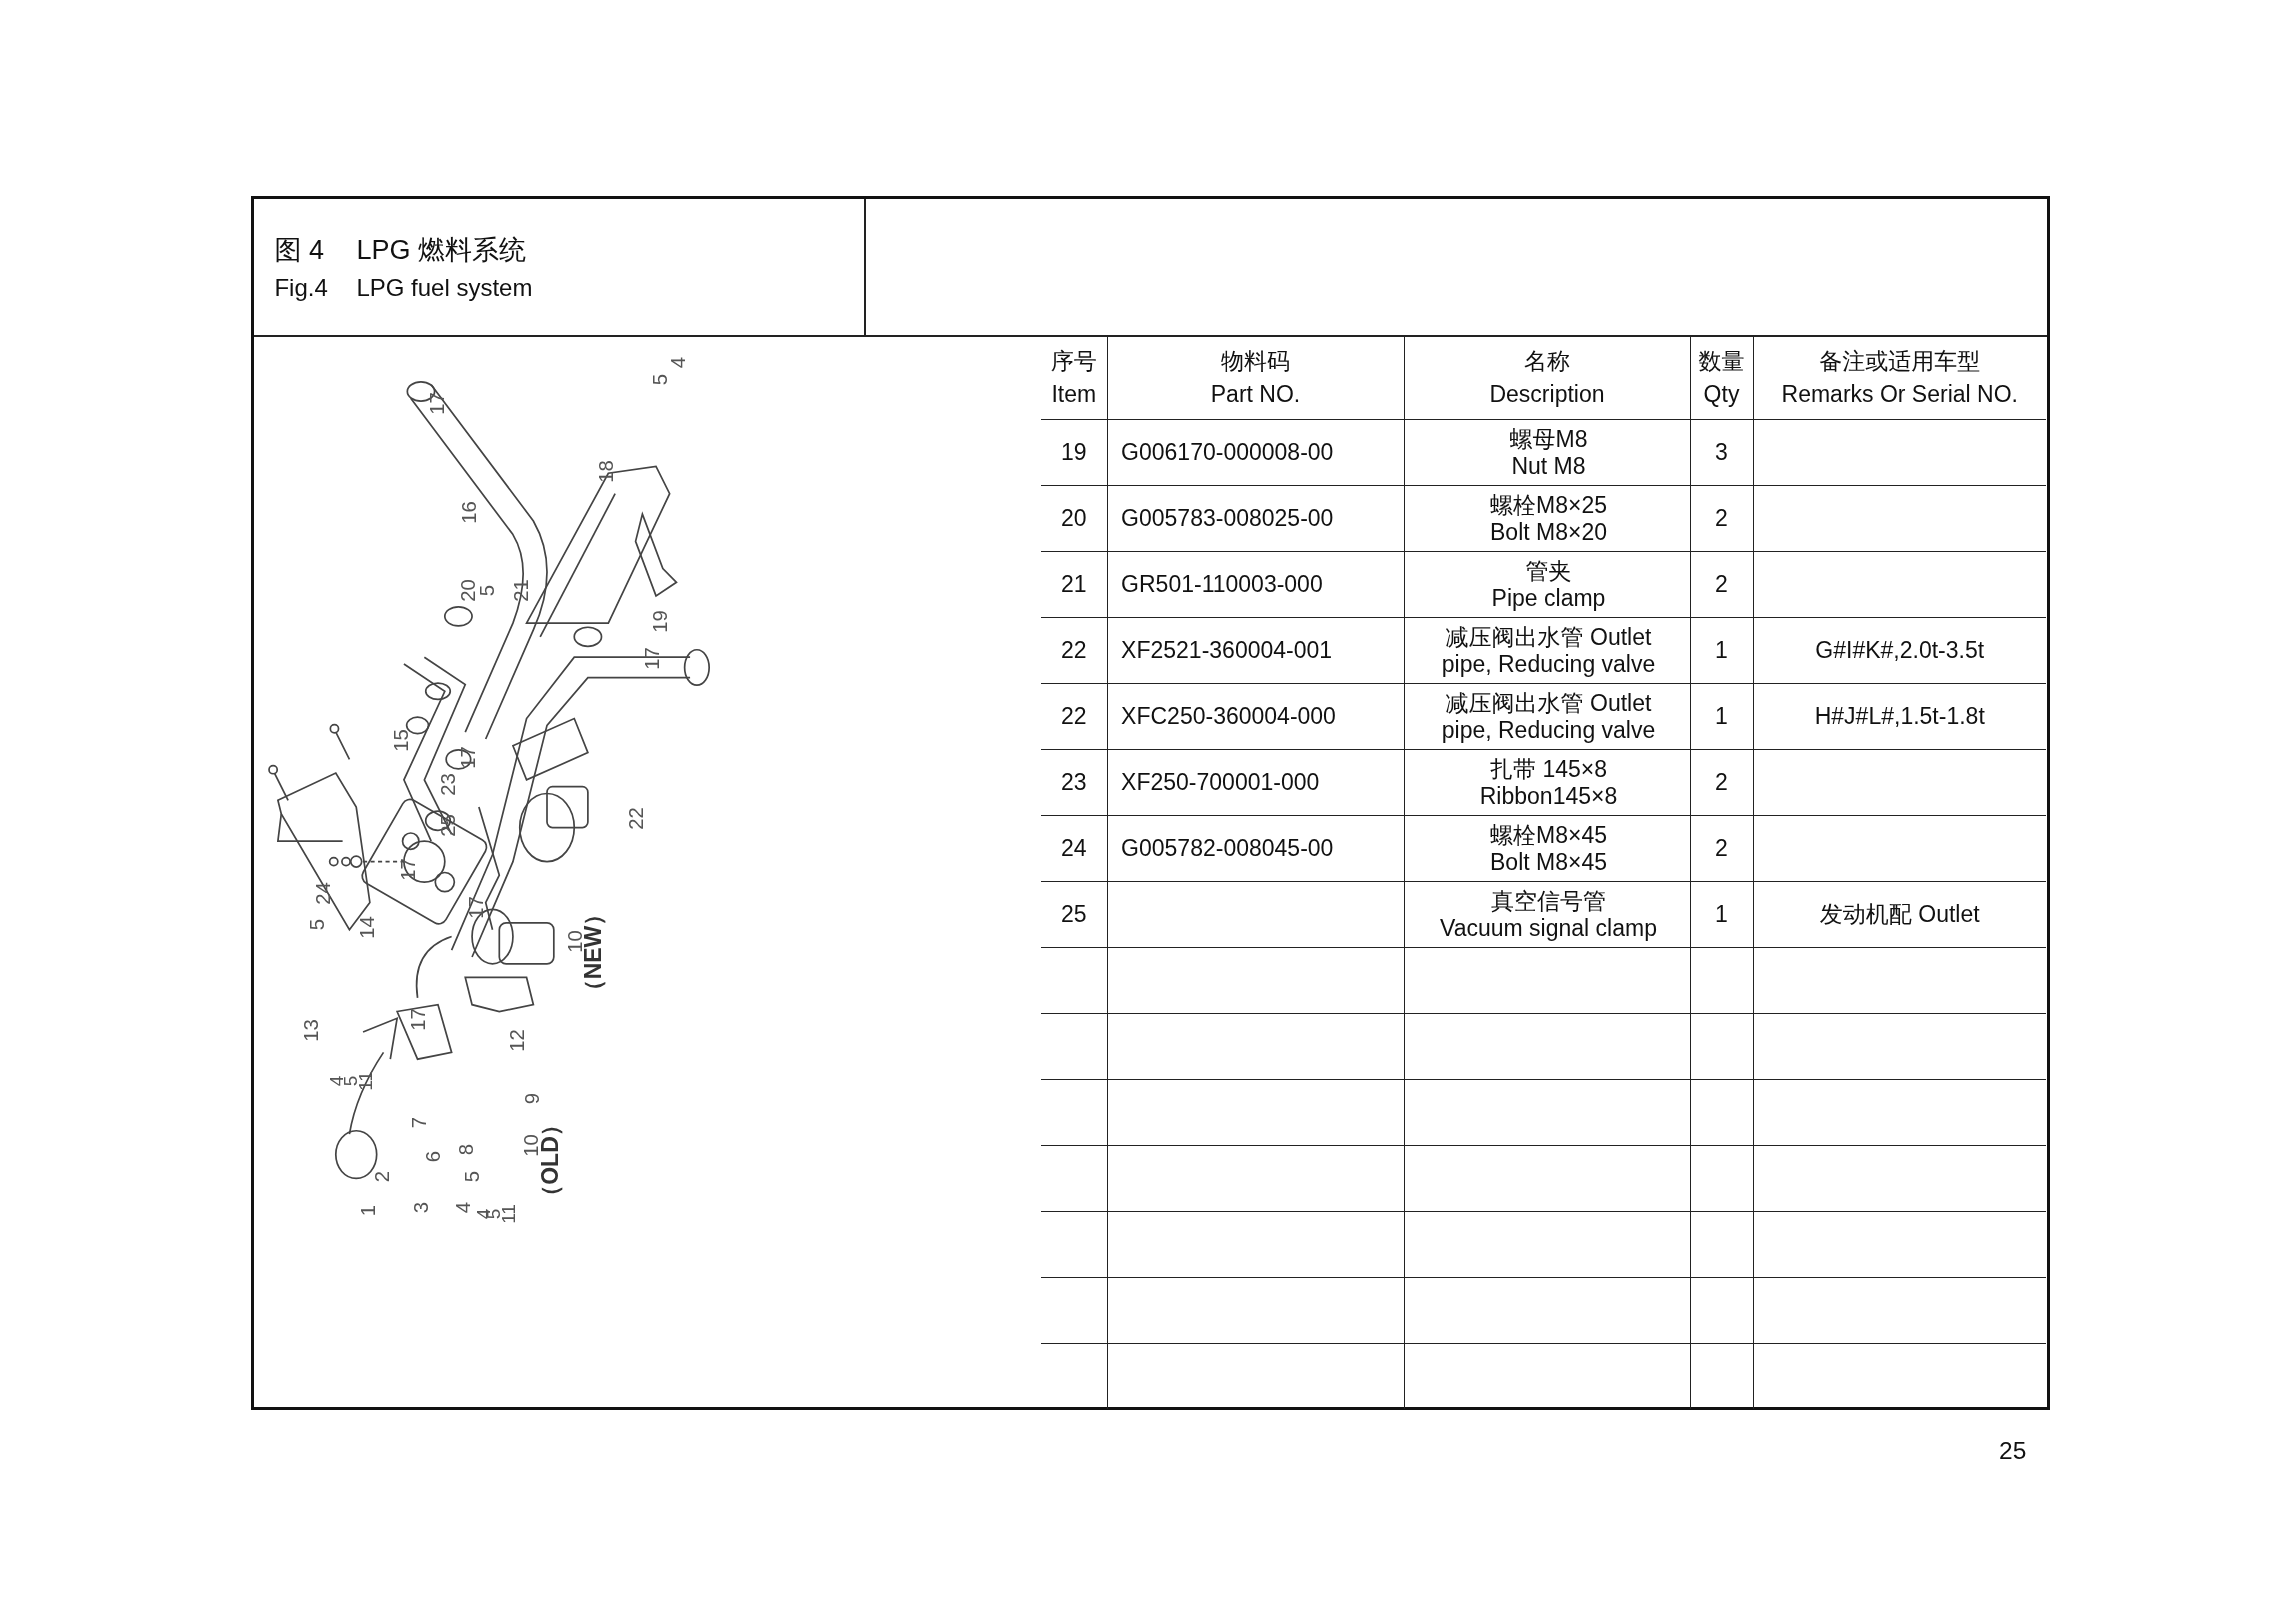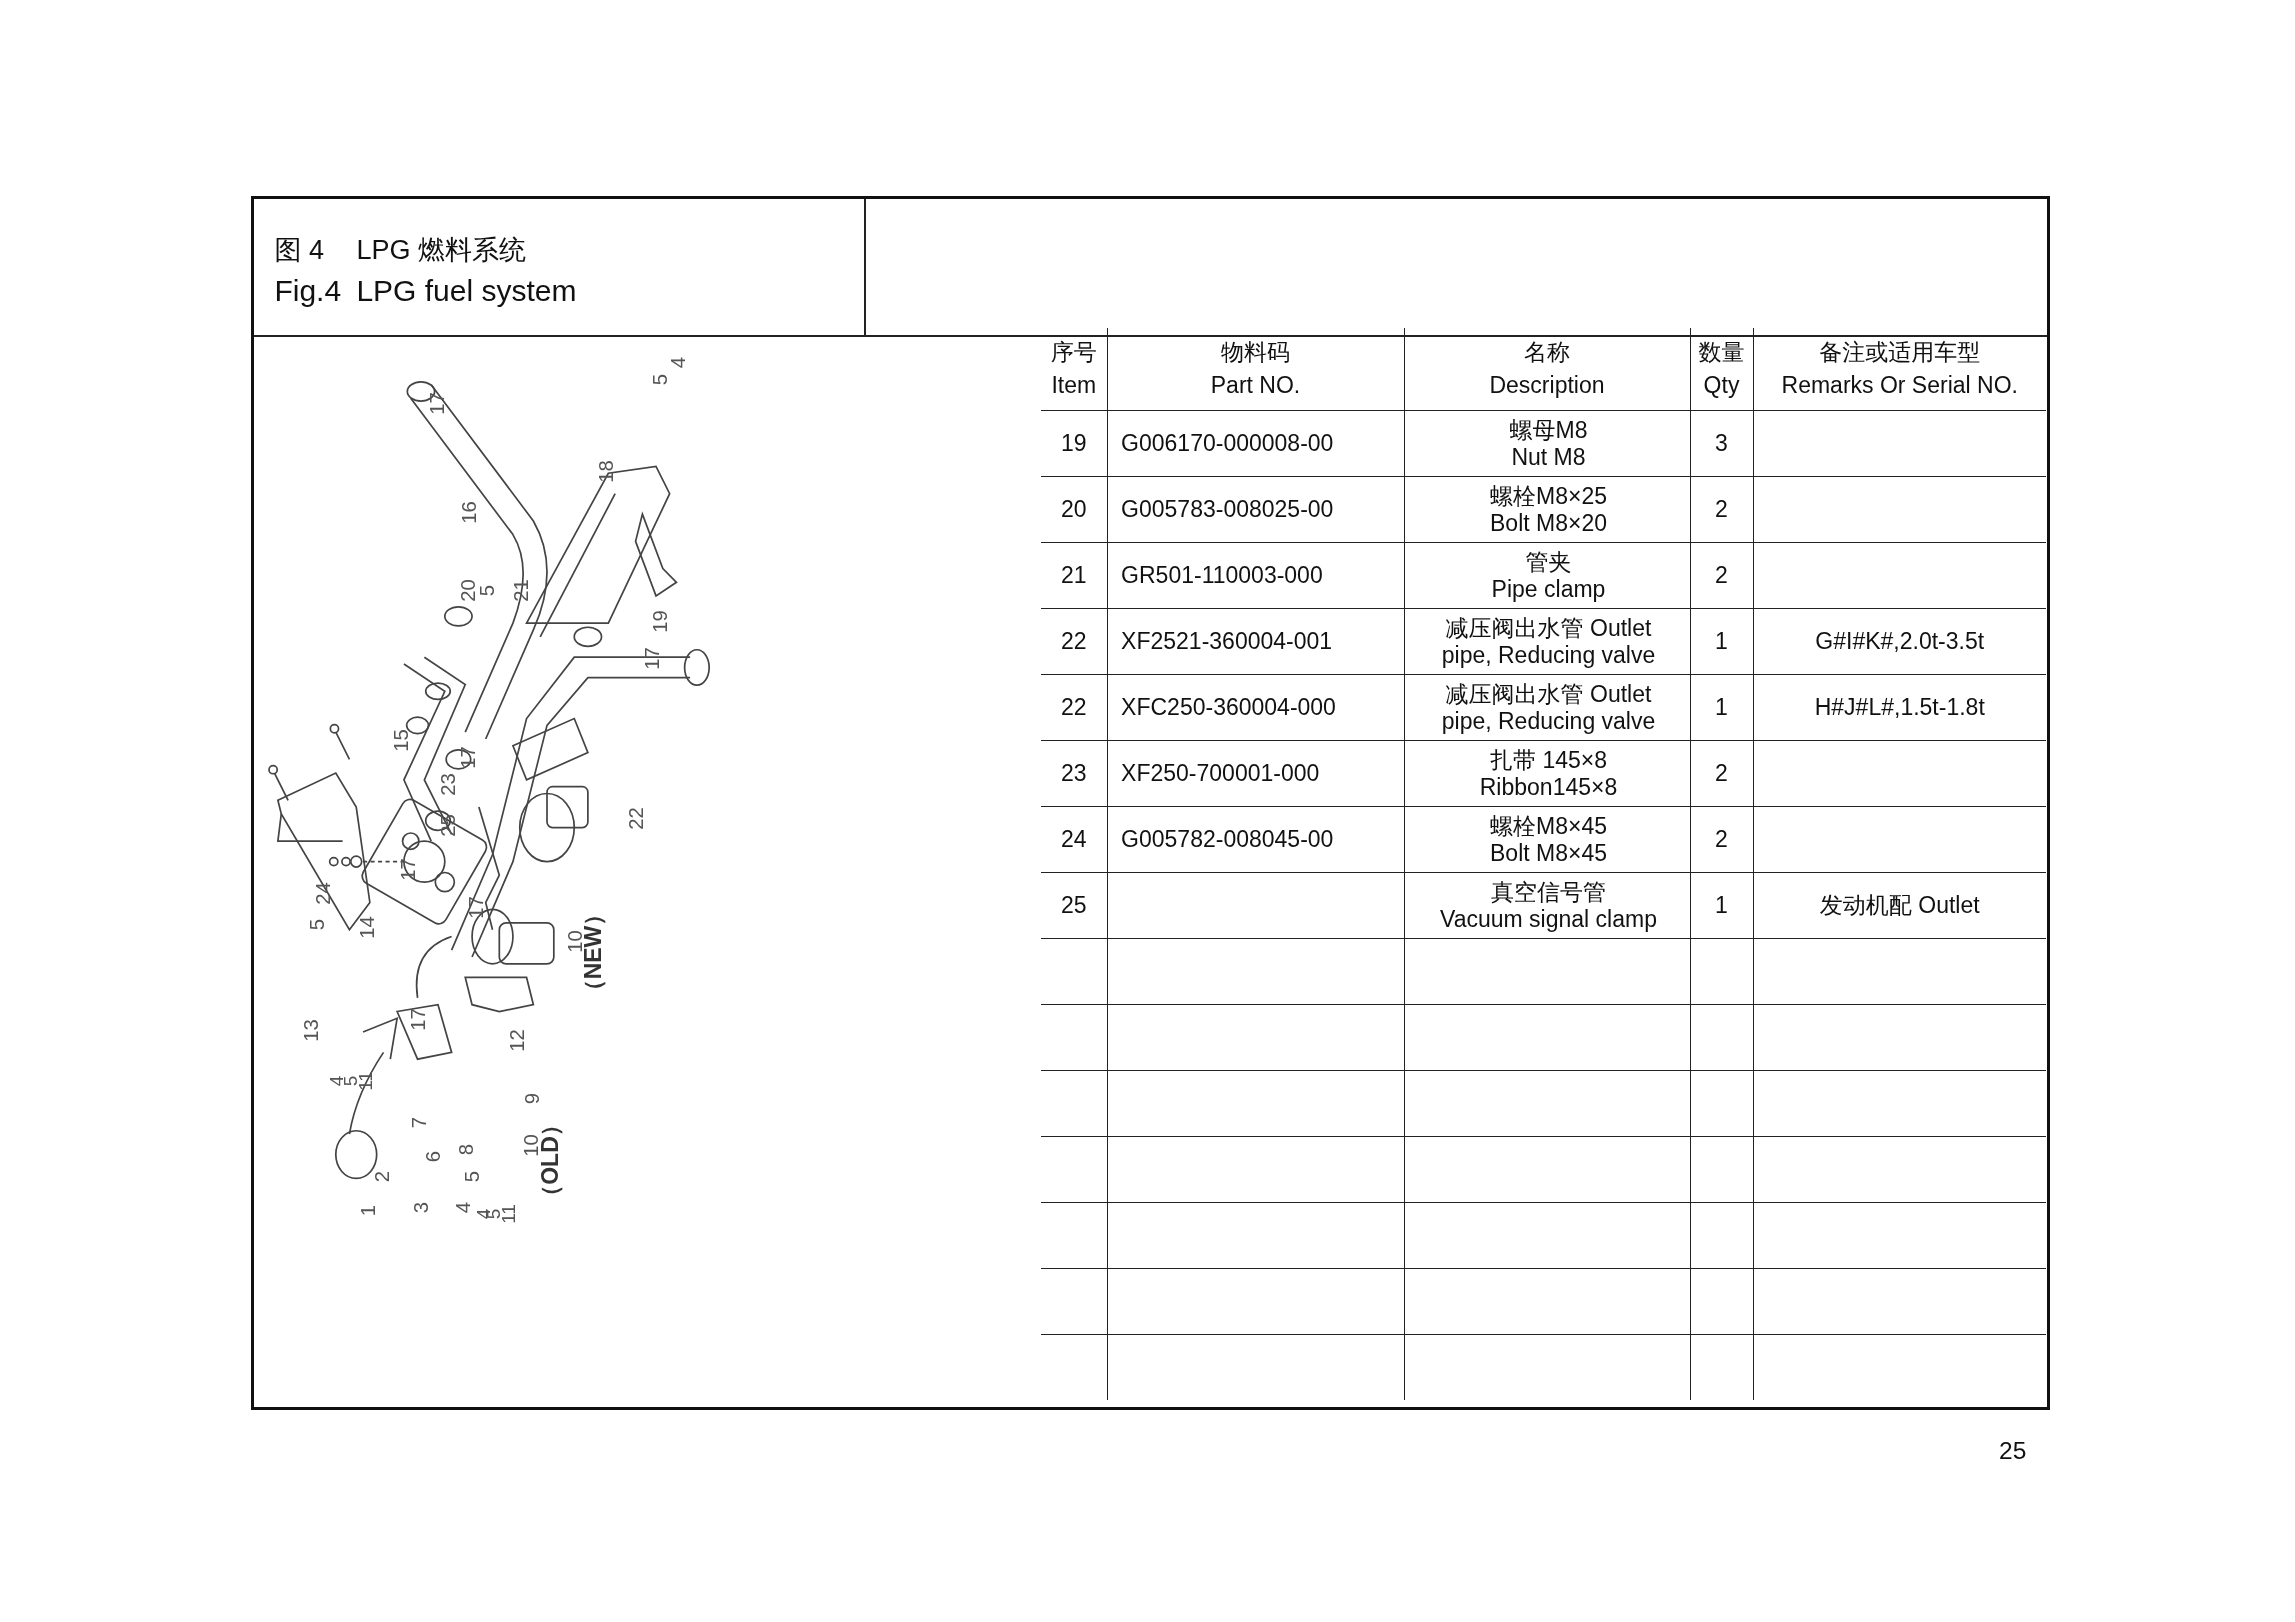--- a/index.html
+++ b/index.html
@@ -5,28 +5,28 @@
   html, body { margin:0; padding:0; background:#ffffff; }
   body { width:2295px; height:1622px; position:relative; overflow:hidden;
          font-family:"Liberation Sans", "DejaVu Sans", sans-serif; color:#111; }
   .frame { position:absolute; left:251px; top:196px; width:1793px; height:1208px;
            border:3.4px solid #111; box-sizing:content-box; }
   .hdr { position:absolute; left:0; top:0; width:1793px; height:136px;
          border-bottom:2px solid #222; }
   .hdr-title { position:absolute; left:0; top:0; width:610px; height:136px;
                border-right:2px solid #222; }
   .title-cn { position:absolute; left:20.4px; top:33px; font-size:27px; }
-  .title-en { position:absolute; left:20.4px; top:75px; font-size:30px; }
+  .title-en { position:absolute; left:20.4px; top:75px; font-size:24px; }
   .title-cn .num, .title-en .num { display:inline-block; width:82px; }
   .models { position:absolute; left:613px; top:0; width:1176px; height:136px; }
   .model { position:absolute; font-size:23px; white-space:nowrap; }
   .diagram { position:absolute; left:0; top:138px; width:787px; height:1069px; }
   .diagram svg { width:100%; height:100%; }
   .callout { font-family:"Liberation Sans", sans-serif; font-size:20.4px; fill:#555; }
-  .table-wrap { position:absolute; left:787px; top:129px; width:1005px; height:1048px; }
+  .table-wrap { position:absolute; left:787px; top:138px; width:1005px; height:1048px; }
   table { border-collapse:collapse; width:1005px; table-layout:fixed; }
   th, td { border:1.4px solid #222; font-weight:normal; padding:0; }
   th { height:82px; font-size:23px; line-height:33px; text-align:center; vertical-align:middle; }
   td { height:65px; font-size:23px; vertical-align:middle; }
   tr > *:first-child { border-left:none; }
   tr > *:last-child { border-right:none; }
   thead th { border-top:none; }
   tbody tr:last-child td { border-bottom:none; }
   td.c { text-align:center; }
   td.l { text-align:left; padding-left:13.6px; }

